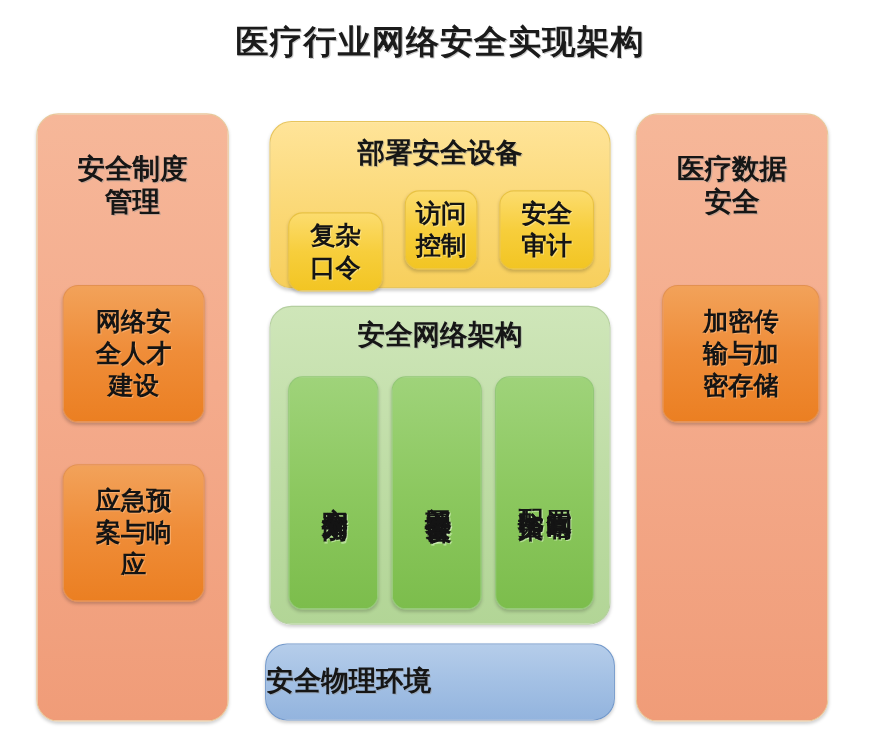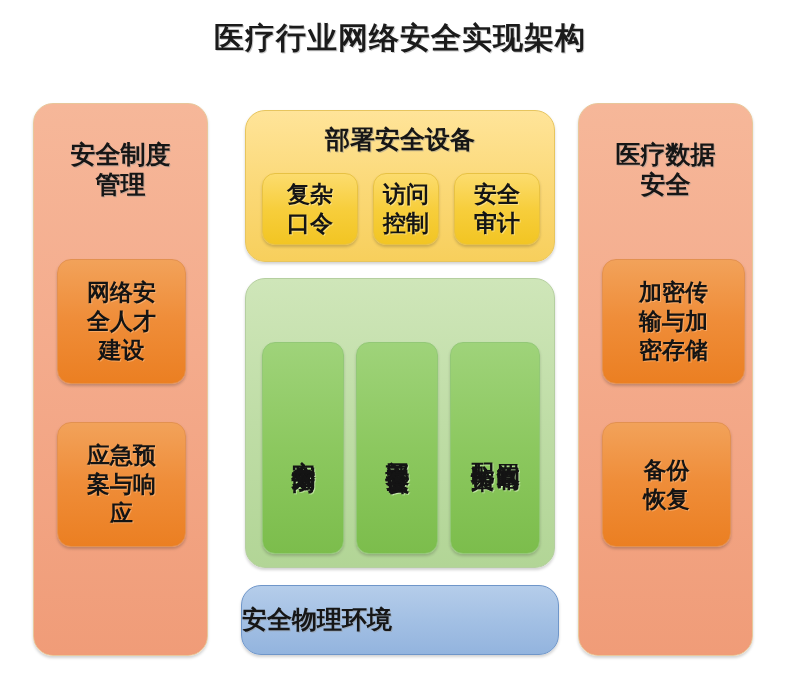--- a/index.html
+++ b/index.html
@@ -184,21 +184,21 @@
         <div>案与响</div>
         <div>应</div>
       </div>
     </div>
   </div>
 
   <div class="panel panel-yellow" style="left:245px; top:110px; width:310px; height:152px;">
     <div class="panel-title">部署安全设备</div>
 
     <div class="row-boxes" style="left:16px; top:62px; width:278px; height:72px;">
-      <div class="box-gold" style="width:96px;height:72px;">
+      <div class="box-gold" style="width:86px;height:72px;margin-top:20px;">
         <div class="box-label">
           <div>复杂</div>
           <div>口令</div>
         </div>
       </div>
       <div class="box-gold" style="width:66px;height:72px;">
         <div class="box-label">
           <div>访问</div>
           <div>控制</div>
         </div>
@@ -206,20 +206,21 @@
       <div class="box-gold" style="width:86px;height:72px;">
         <div class="box-label">
           <div>安全</div>
           <div>审计</div>
         </div>
       </div>
     </div>
   </div>
 
   <div class="panel panel-green" style="left:245px; top:278px; width:310px; height:290px;">
+    <div class="panel-title">安全网络架构</div>
 
     <div class="row-boxes" style="left:16px; top:63px; width:278px; height:212px;">
       <div class="box-green" style="width:82px;height:212px;">
         <div class="box-label">安全划分子网</div>
       </div>
       <div class="box-green" style="width:82px;height:212px;">
         <div class="box-label">部署安全设备</div>
       </div>
       <div class="box-green" style="width:90px;height:212px;">
         <div class="box-label" style="font-size:23px;">配访控策</div>
@@ -239,21 +240,15 @@
     </div>
 
     <div class="box-orange" style="left:23px; top:155px; width:143px; height:125px;">
       <div class="box-label">
         <div>加密传</div>
         <div>输与加</div>
         <div>密存储</div>
       </div>
     </div>
 
-    <div class="box-orange" style="left:23px; top:318px; width:129px; height:125px;">
-      <div class="box-label">
-        <div>备份</div>
-        <div>恢复</div>
-      </div>
-    </div>
   </div>
 
 </div>
 
 </body></html>

